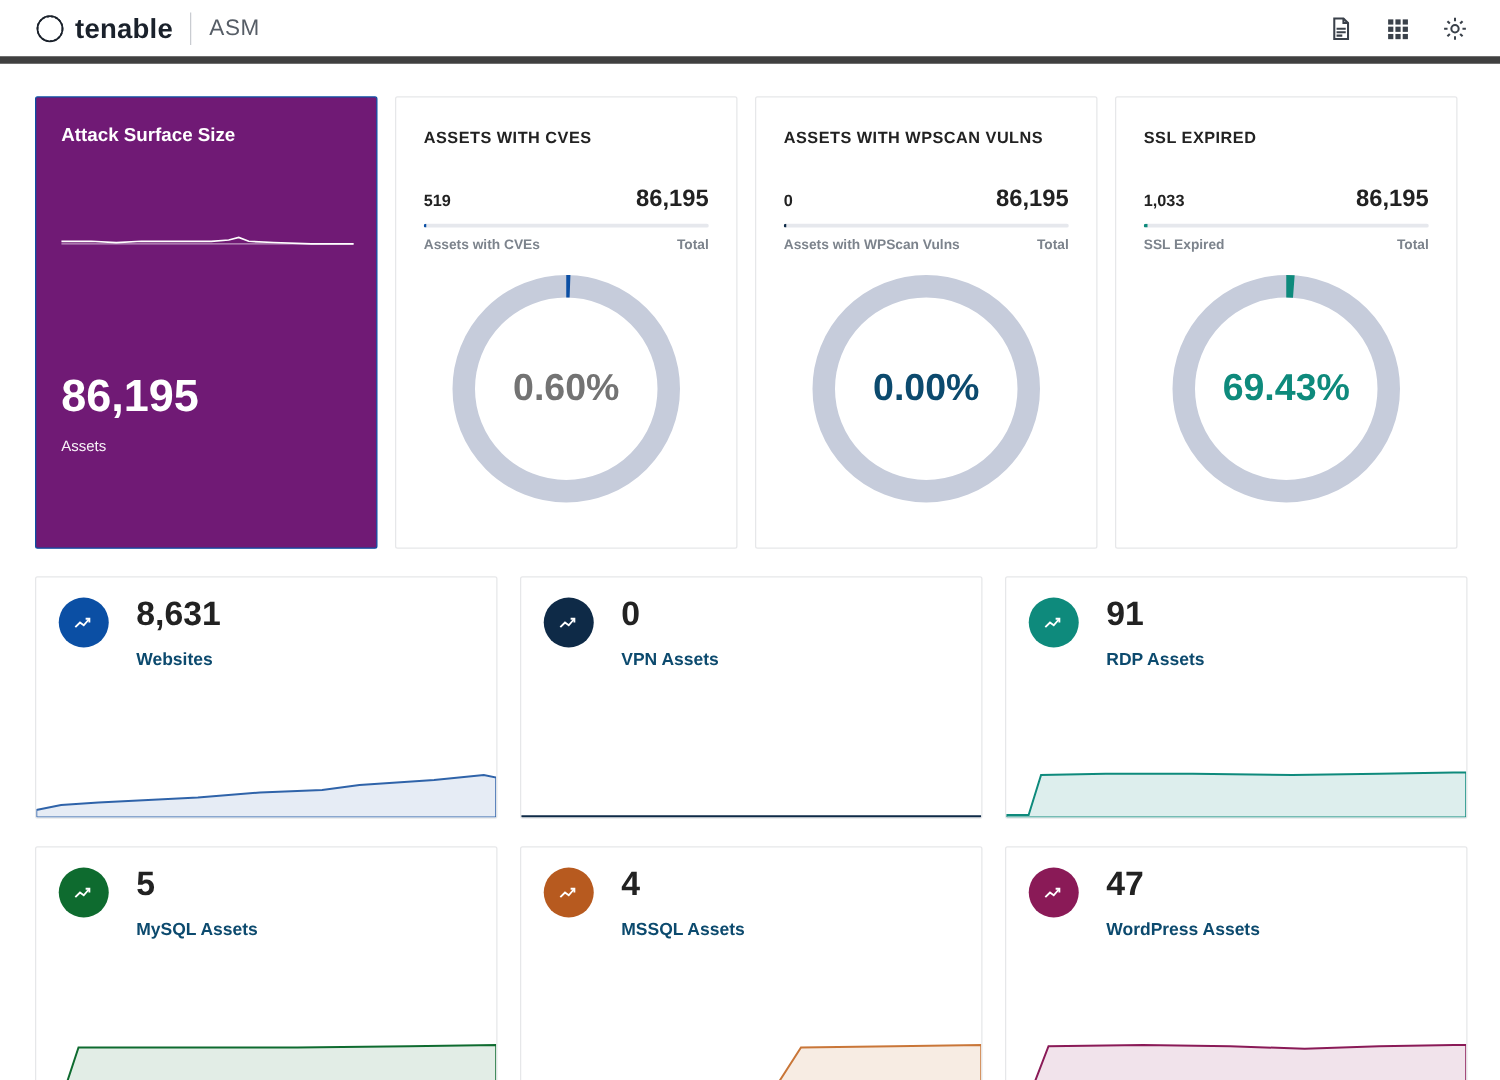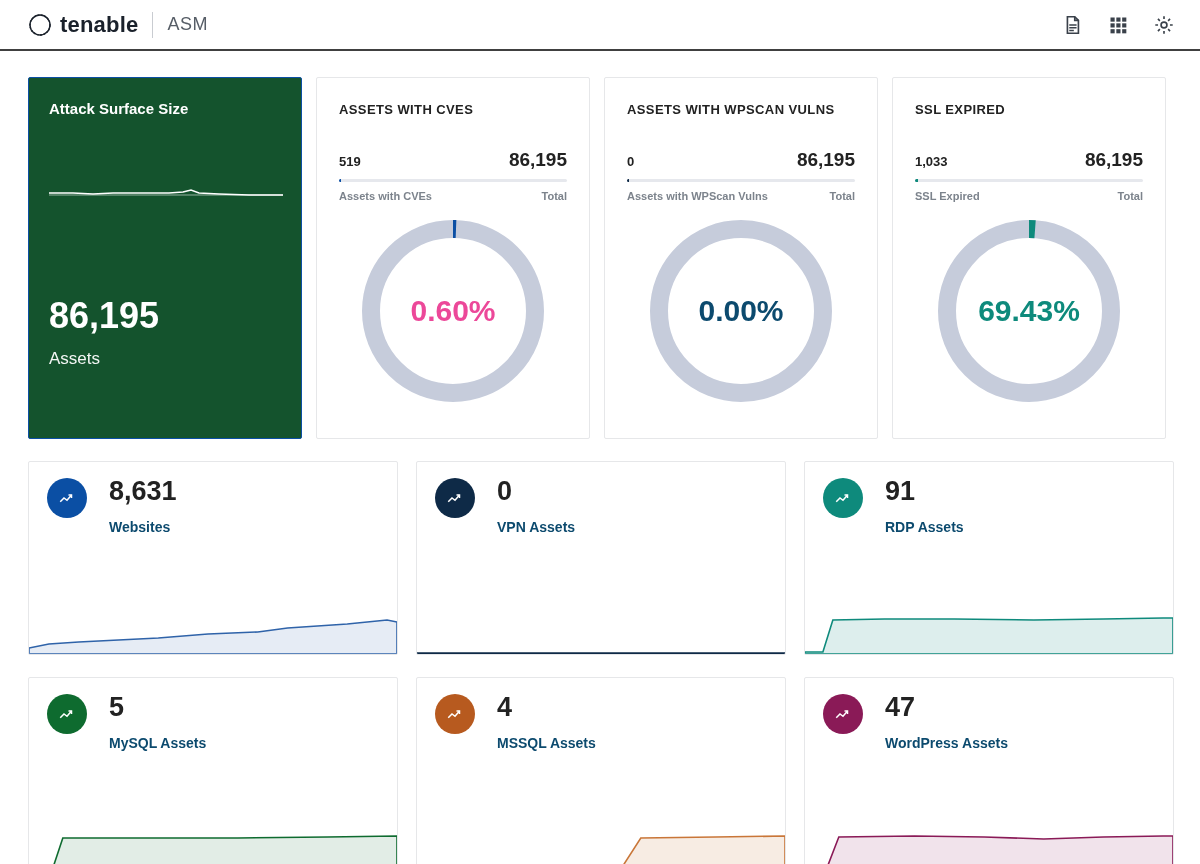--- a/index.html
+++ b/index.html
@@ -1,37 +1,37 @@
 <!DOCTYPE html>
 <html><head>
 <meta charset="utf-8">
 <style>
   * { box-sizing: border-box; margin: 0; padding: 0; }
   html, body { width: 1200px; height: 864px; font-family: -apple-system, "Helvetica Neue", Arial, sans-serif; background:#fff; color:#222; }
   
-  .topbar { height:51px; border-bottom:2px solid #404040; display:flex; align-items:center; padding:0 24px 0 28px; }
+  .topbar { height:51px; border-bottom:6px solid #404040; display:flex; align-items:center; padding:0 24px 0 28px; }
   .logo-wrap { display:flex; align-items:center; gap:8px; }
   .logo-mark svg { display:block; }
   .logo-word { font-weight:600; font-size:22px; letter-spacing:.2px; color:#1a212b; }
   .divider-v { width:1px; height:26px; background:#c9ccd1; margin:0 14px 0 14px; }
   .app-name { font-size:18px; color:#565d66; font-weight:400; letter-spacing:.5px;}
   .topbar-spacer { flex:1; }
   .topbar-icons { display:flex; gap:22px; align-items:center; }
   .icon-btn { width:24px; height:24px; display:flex; align-items:center; justify-content:center; color:#3a414a; cursor:pointer; }
   .icon-btn svg { display:block; }
 
   
   .dash { padding:26px 28px 0 28px; }
   .row1 { display:grid; grid-template-columns: 274px 274px 274px 274px; gap:14px; }
   .card { border:1px solid #e6e7e9; border-radius:2px; background:#fff; position:relative; }
-  .card.blue { background:#14532d; border-color:#0b4fa4; color:#fff; padding:22px 20px; height:362px; }
+  .card.blue { background:#701a75; border-color:#0b4fa4; color:#fff; padding:22px 20px; height:362px; }
   .blue .title1 { font-size:15px; font-weight:700; }
   .blue .spark { margin-top:56px; }
   .blue .bignum { font-size:36px; font-weight:800; margin-top:78px; }
-  .blue .subtxt { font-size:17px; margin-top:12px; opacity:.95; }
+  .blue .subtxt { font-size:12px; margin-top:12px; opacity:.95; }
 
   .card.gauge { height:362px; padding:24px 22px 16px; }
   .g-title { font-size:13px; font-weight:800; letter-spacing:.4px; text-transform:uppercase; color:#222; }
   .g-row { display:flex; justify-content:space-between; align-items:baseline; margin-top:32px;}
   .g-val { font-size:13px; font-weight:800; }
   .g-tot { font-size:19px; font-weight:800; }
   .g-bar { height:3px; width:100%; background:#e6e8ed; border-radius:3px; margin-top:8px; position:relative; overflow:hidden;}
   .g-bar-fill { position:absolute; left:0; top:0; bottom:0; background:#0b4fa4; }
   .g-sub { display:flex; justify-content:space-between; margin-top:8px; font-size:11px; color:#7c838c; font-weight:600;}
   .donut-wrap { display:flex; align-items:center; justify-content:center; margin-top:16px; }
@@ -129,21 +129,21 @@
     <div class="g-sub">
        <span>Assets with CVEs</span>
        <span>Total</span>
     </div>
     <div class="donut-wrap">
       <div class="donut">
         <svg width="186" height="186" viewBox="0 0 186 186">
           <circle cx="93" cy="93" r="82" fill="none" stroke="#c6ccdb" stroke-width="18"></circle>
           <circle cx="93" cy="93" r="82" fill="none" stroke="#0b4fa4" stroke-width="18" stroke-dasharray="3.0913271711323564 515.221195188726"></circle>
         </svg>
-        <div class="donut-label" style="color:#ec4899">0.60%</div>
+        <div class="donut-label" style="color:#737373">0.60%</div>
       </div>
     </div>
       </div>
     <div class="card gauge">
     <div class="g-title">ASSETS WITH WPSCAN VULNS</div>
     <div class="g-row">
        <span class="g-val">0</span>
        <span class="g-tot">86,195</span>
     </div>
     <div class="g-bar">

